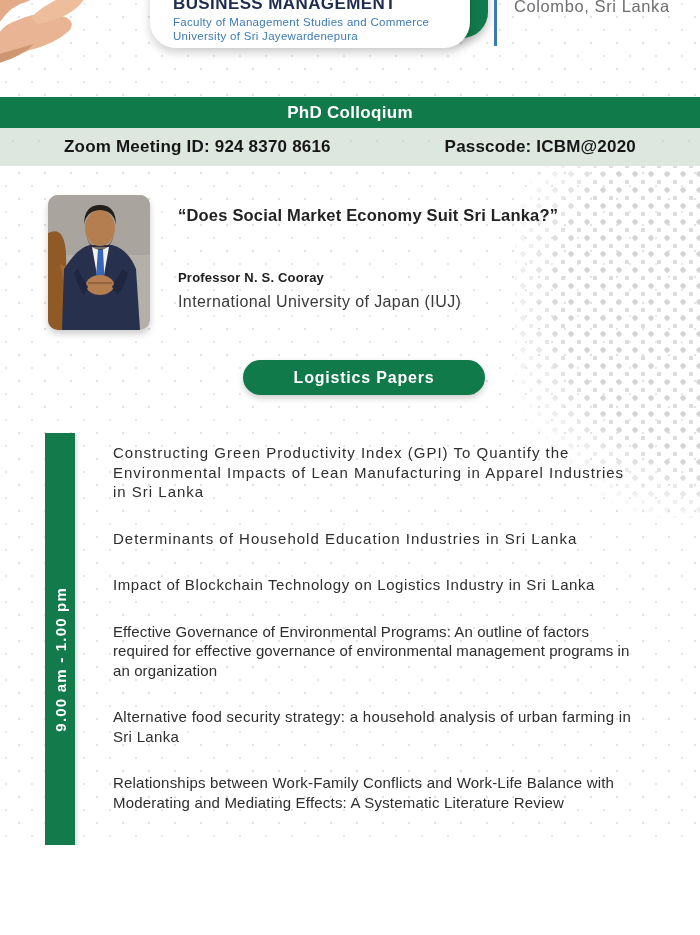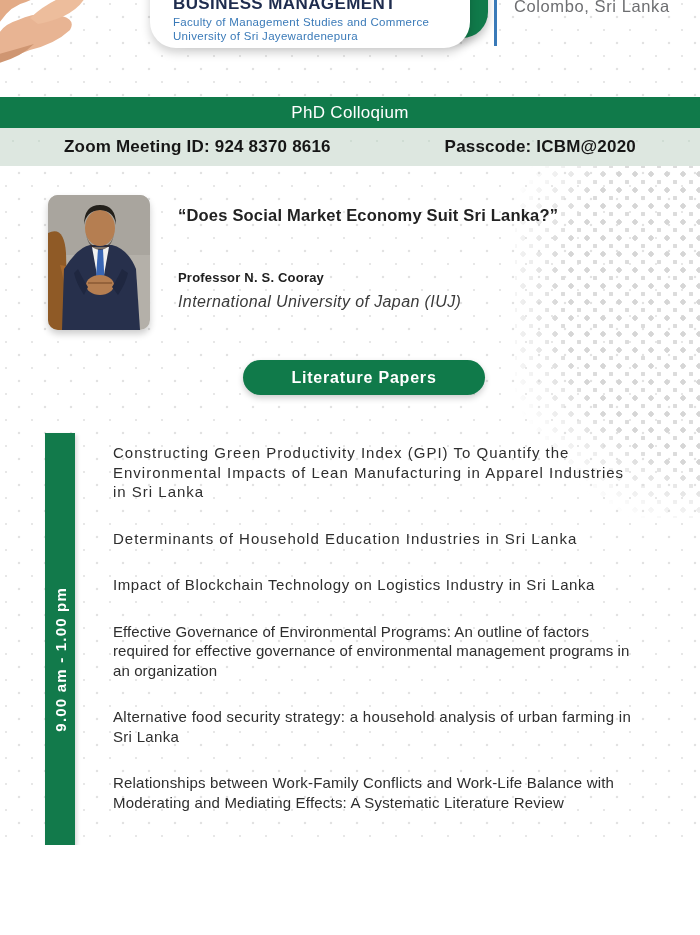--- a/index.html
+++ b/index.html
@@ -45,21 +45,21 @@
   .divider-line{position:absolute; left:494px; top:0; width:3px; height:46px; background:#3a7ab8;}
   .location{
     position:absolute; left:514px; top:-3px; font-size:16.5px; color:#6d6e71;
     letter-spacing:.6px; white-space:nowrap;
   }
   
   .banner{
     position:absolute; left:0; top:97px; width:700px; height:31px;
     background:#107a4a; display:flex; align-items:center; justify-content:center;
   }
-  .banner-title{color:#fff; font-size:17px; font-weight:normal; letter-spacing:.3px;}
+  .banner-title{color:#fff; font-size:17px; font-weight:bold; letter-spacing:.3px;}
   .meeting-bar{
     position:absolute; left:0; top:128px; width:700px; height:38px;
     background:#dde7e0; display:flex; align-items:center; justify-content:space-between;
     padding:0 64px; box-sizing:border-box;
     background-image:radial-gradient(circle, #cfdcd3 1.3px, transparent 1.5px);
     background-size:26px 26px;
   }
   .meeting-text{font-size:17px; font-weight:bold; color:#161616; letter-spacing:.2px;}
   
   .photo{
@@ -69,21 +69,21 @@
   .quote{
     position:absolute; left:178px; top:206px; width:480px;
     font-size:16.5px; font-weight:bold; color:#222; letter-spacing:.2px;
   }
   .speaker{
     position:absolute; left:178px; top:270px;
     font-size:13px; font-weight:bold; color:#1d1d1d; letter-spacing:.2px;
   }
   .affiliation{
     position:absolute; left:178px; top:293px;
-    font-size:16px; font-style:italic; color:#3a3a3a; letter-spacing:.4px;
+    font-size:16px; color:#3a3a3a; letter-spacing:.4px;
   }
   
   .papers-btn{
     position:absolute; left:243px; top:360px; width:242px; height:35px;
     background:#107a4a; border-radius:18px; border:none;
     display:flex; align-items:center; justify-content:center;
     box-shadow:0 3px 6px rgba(0,0,0,.2);
   }
   .papers-btn span{color:#fff; font-size:16px; font-weight:bold; letter-spacing:.8px;}
   .time-bar{
@@ -162,21 +162,21 @@
       <path d="M40,88 L64,88" stroke="#8a5a35" stroke-width="1.5" fill="none"></path>
       <path d="M30,74 Q36,86 40,92 L36,100 Q28,88 26,78 Z" fill="#1f2740"></path>
       <path d="M74,74 Q68,86 64,92 L70,100 Q78,88 80,78 Z" fill="#1f2740"></path>
     </svg>
   </div>
   <div class="quote">“Does Social Market Economy Suit Sri Lanka?”</div>
   <div class="speaker">Professor N. S. Cooray</div>
   <div class="affiliation">International University of Japan (IUJ)</div>
 
   <div class="papers-btn">
-    <span>Literature Papers</span>
+    <span>Logistics Papers</span>
   </div>
 
   <div class="time-bar">
     <span class="time-label">9.00 am - 1.00 pm</span>
   </div>
 
   <div class="papers-list">
     <p class="paper">Constructing Green Productivity Index (GPI) To Quantify the Environmental Impacts of Lean Manufacturing in Apparel Industries in Sri Lanka</p>
     <p class="paper">Determinants of Household Education Industries in Sri Lanka</p>
     <p class="paper">Impact of Blockchain Technology on Logistics Industry in Sri Lanka</p>

